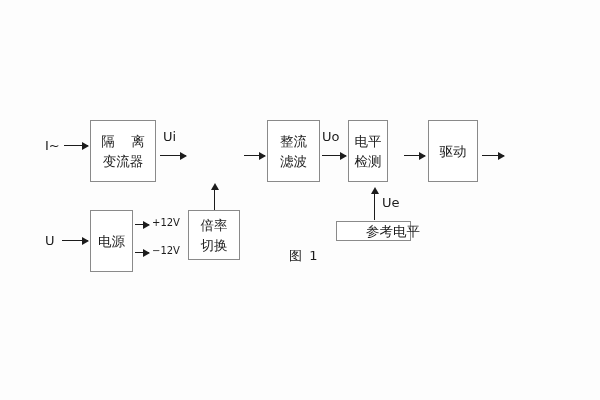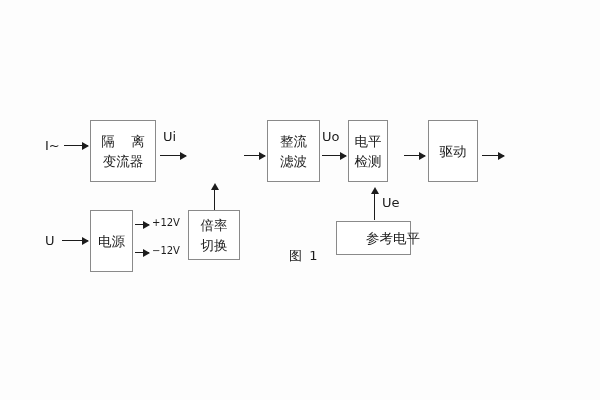--- a/index.html
+++ b/index.html
@@ -149,21 +149,21 @@
   <div class="harrow" style="left:135px; top:252px; width:14px;"></div>
   <div class="label small" style="left:152px; top:246px;">−12V</div>
 
   <div class="box" style="left:188px; top:210px; width:52px; height:50px;">
     <span class="ln">倍率</span>
     <span class="ln">切换</span>
   </div>
 
   <div class="varrow" style="left:214px; top:190px; height:20px;"></div>
 
-  <div class="box" style="left:336px; top:221px; width:75px; height:34px;padding-left:39px;">
+  <div class="box" style="left:336px; top:221px; width:75px; height:20px;padding-left:39px;">
     <span class="ln">参考电平</span>
   </div>
 
   <div class="varrow" style="left:374px; top:194px; height:26px;"></div>
   <div class="label" style="left:382px; top:196px;">Ue</div>
 
   <div class="caption" style="left:289px; top:247px;">图 1</div>
 
 </div>
 

